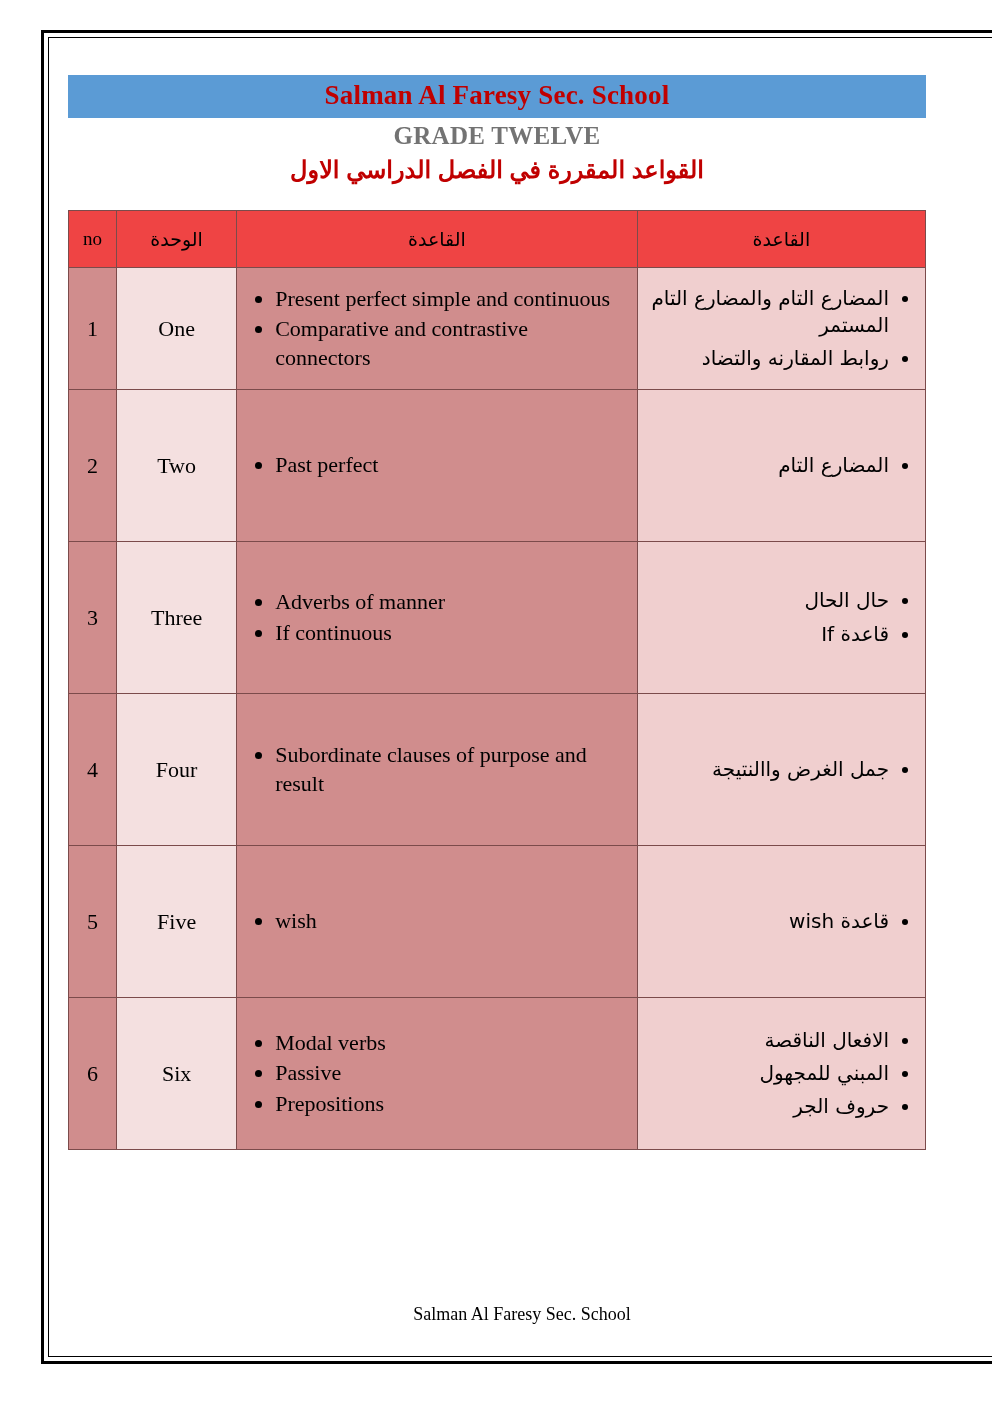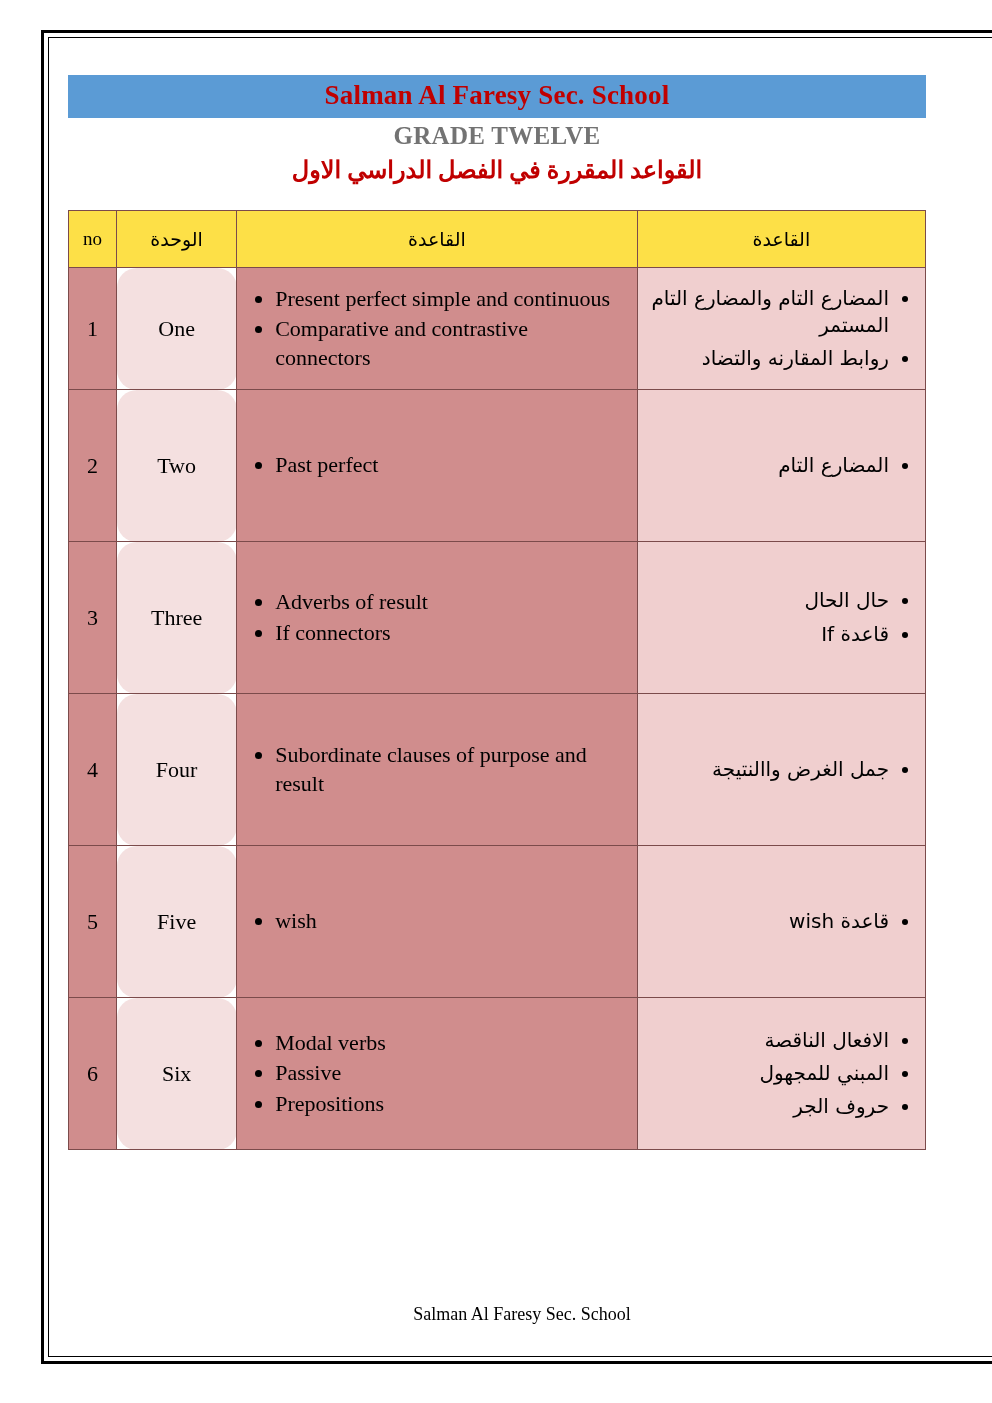--- a/index.html
+++ b/index.html
@@ -56,62 +56,61 @@
     margin-top: 4px;
     letter-spacing: 0.3px;
   }
   .subtitle-ar {
     text-align: center;
     color: #c00000;
     font-weight: bold;
     font-size: 24px;
     margin-top: 6px;
     direction: rtl;
-    font-family: Liberation Serif, serif;
+    font-family: Liberation Sans, sans-serif;
   }
 
   table.grammar {
     margin-top: 26px;
     border-collapse: collapse;
     width: 858px;
     table-layout: fixed;
   }
   table.grammar td, table.grammar th {
     border: 1px solid #7b4b4b;
     vertical-align: middle;
     padding: 0;
   }
   .col-no    { width: 48px; }
   .col-unit  { width: 120px; }
   .col-rule  { width: 400px; }
   .col-ar    { width: 288px; }
 
   thead td {
-    background: #fde047;
+    background: #ef4444;
     text-align: center;
     font-size: 19px;
     height: 56px;
     font-family: "DejaVu Sans", "Liberation Sans", sans-serif;
     direction: rtl;
   }
   thead td.en {
     font-family: "Liberation Serif", serif;
     direction: ltr;
   }
 
   tbody td.c-no {
     background: #d08d8d;
     text-align: center;
     font-size: 22px;
   }
   tbody td.c-unit {
     background: #f4e0e0;
     text-align: center;
     font-size: 22px;
-    border-radius: 20px;
   }
   tbody td.c-rule {
     background: #d08d8d;
     font-size: 22px;
     padding: 6px 10px 6px 4px;
   }
   tbody td.c-ar {
     background: #f0cfcf;
     font-size: 20px;
     direction: rtl;
@@ -206,22 +205,22 @@
               <li>المضارع التام</li>
             </ul>
           </td>
         </tr>
 
         <tr style="height:152px;">
           <td class="c-no">3</td>
           <td class="c-unit">Three</td>
           <td class="c-rule">
             <ul class="bul">
-              <li>Adverbs of result</li>
-              <li>If connectors</li>
+              <li>Adverbs of manner</li>
+              <li>If continuous</li>
             </ul>
           </td>
           <td class="c-ar">
             <ul class="bul-ar">
               <li>حال الحال</li>
               <li>قاعدة If</li>
             </ul>
           </td>
         </tr>
 

